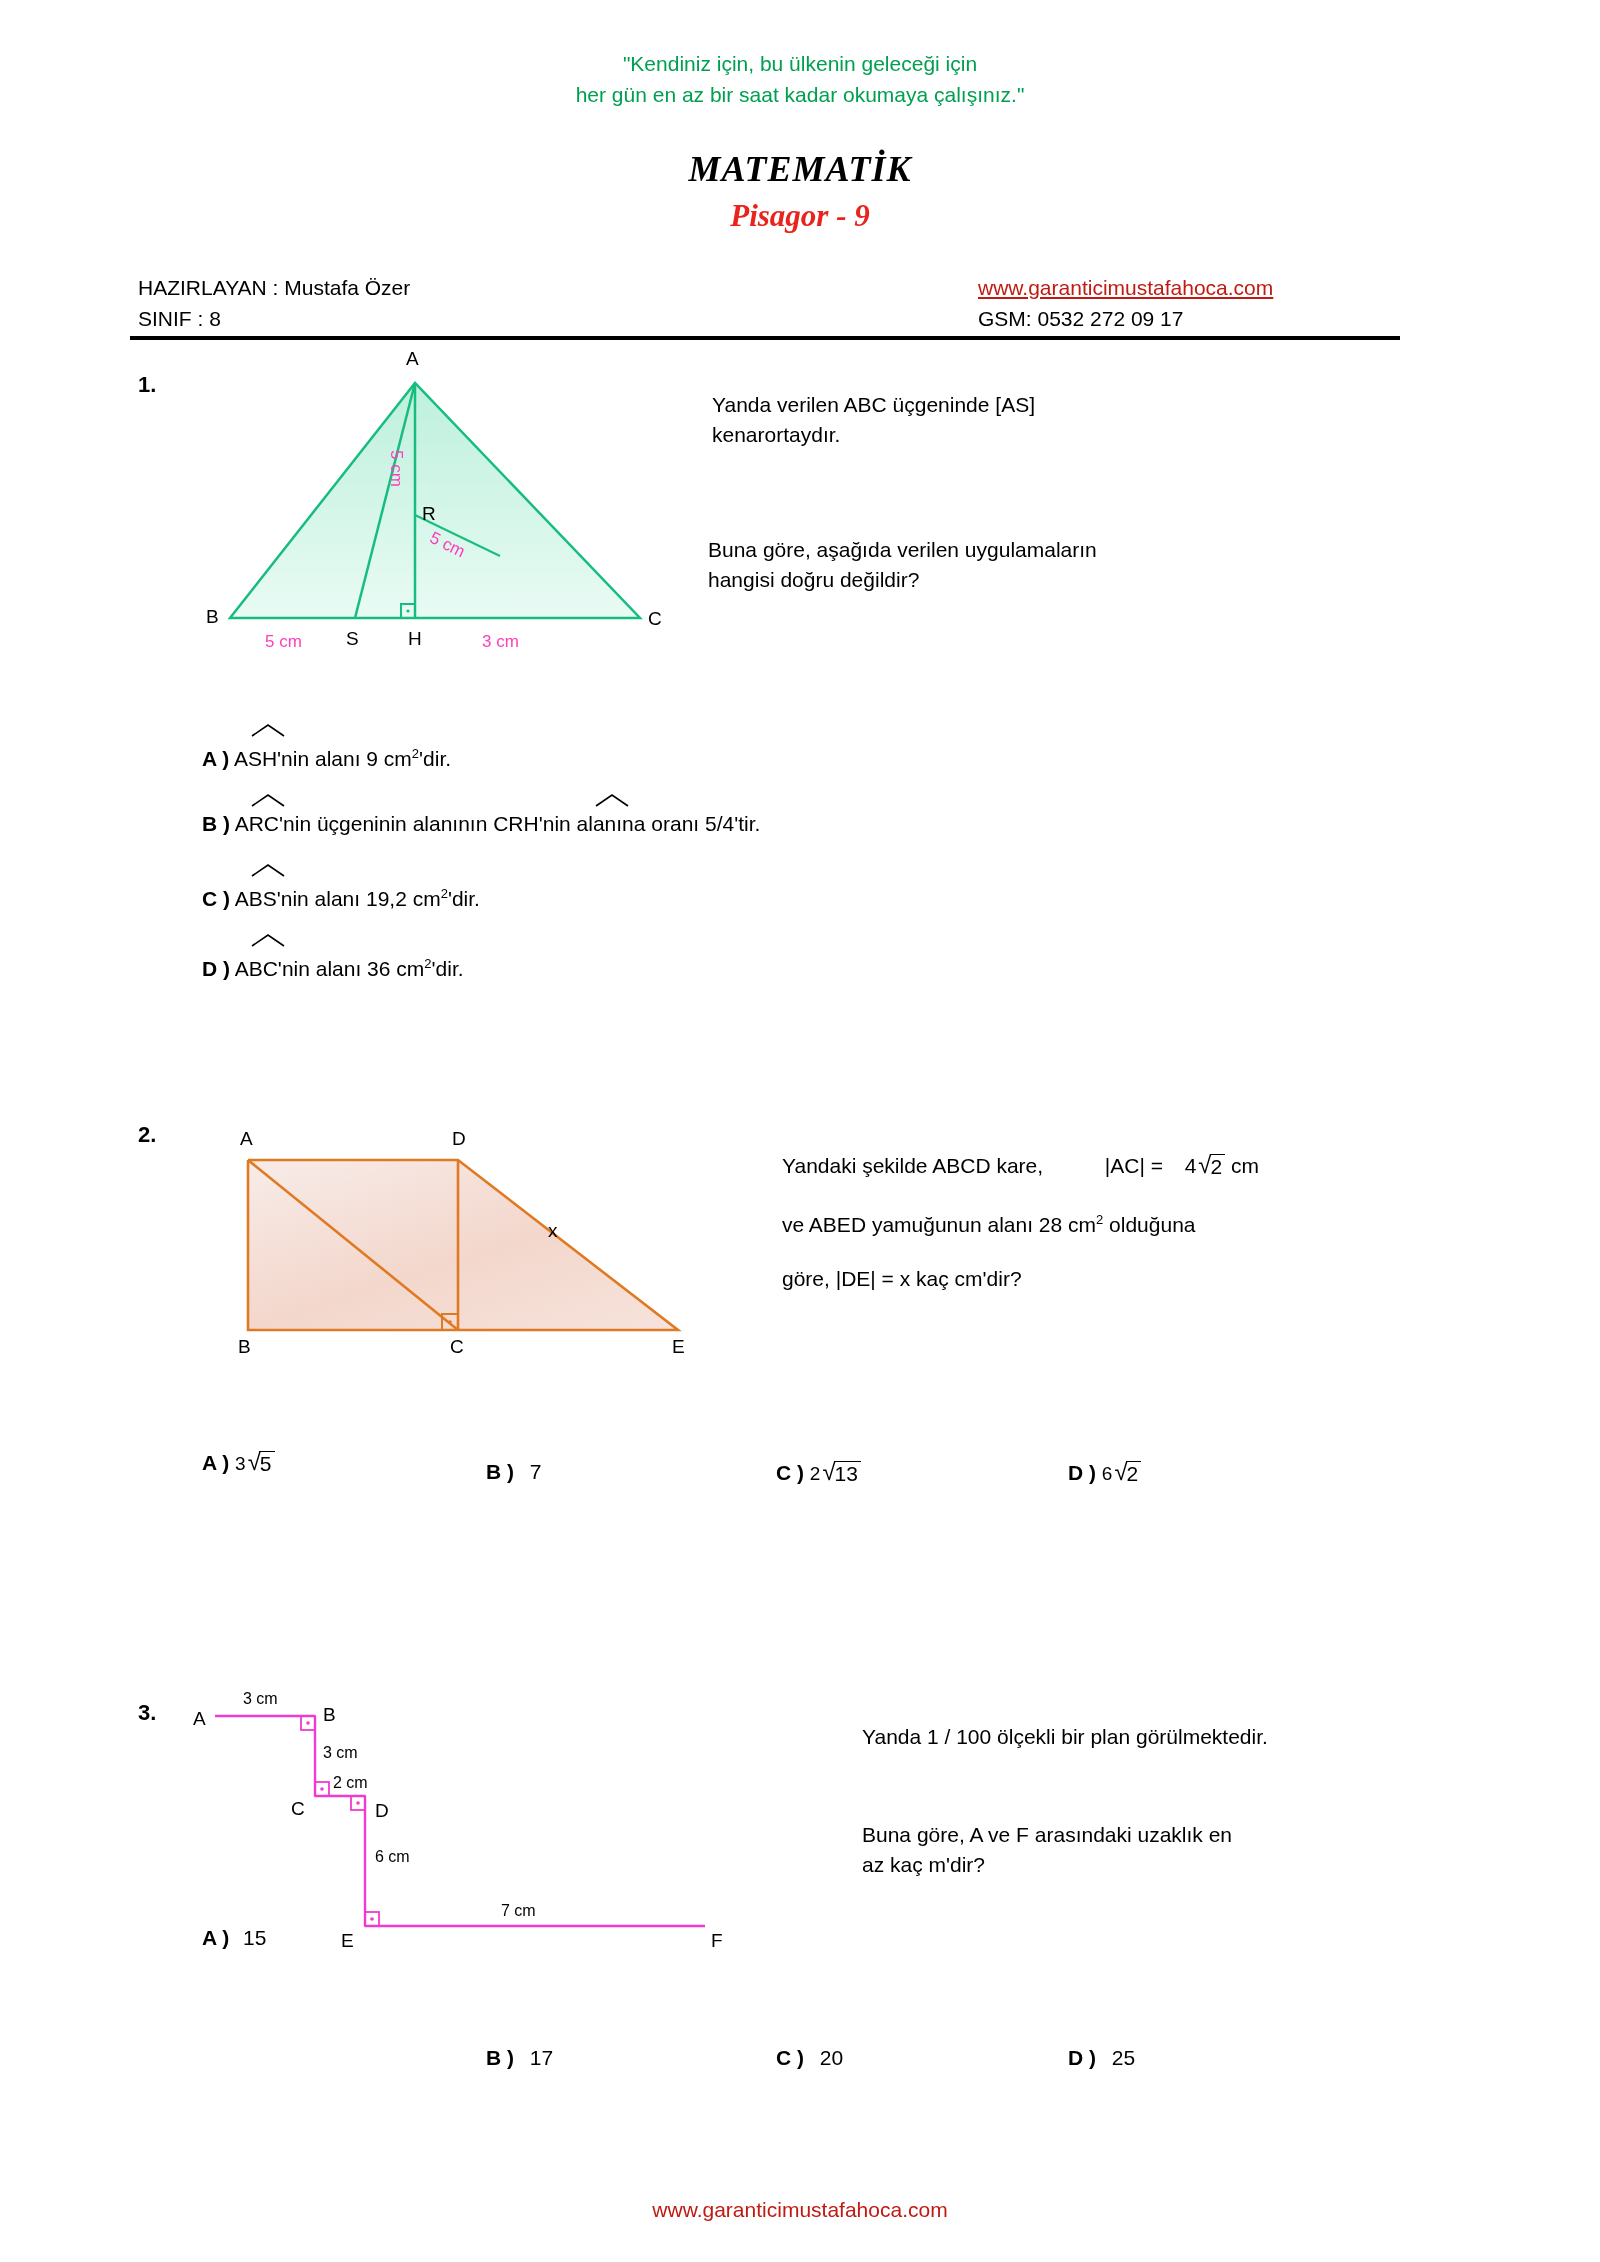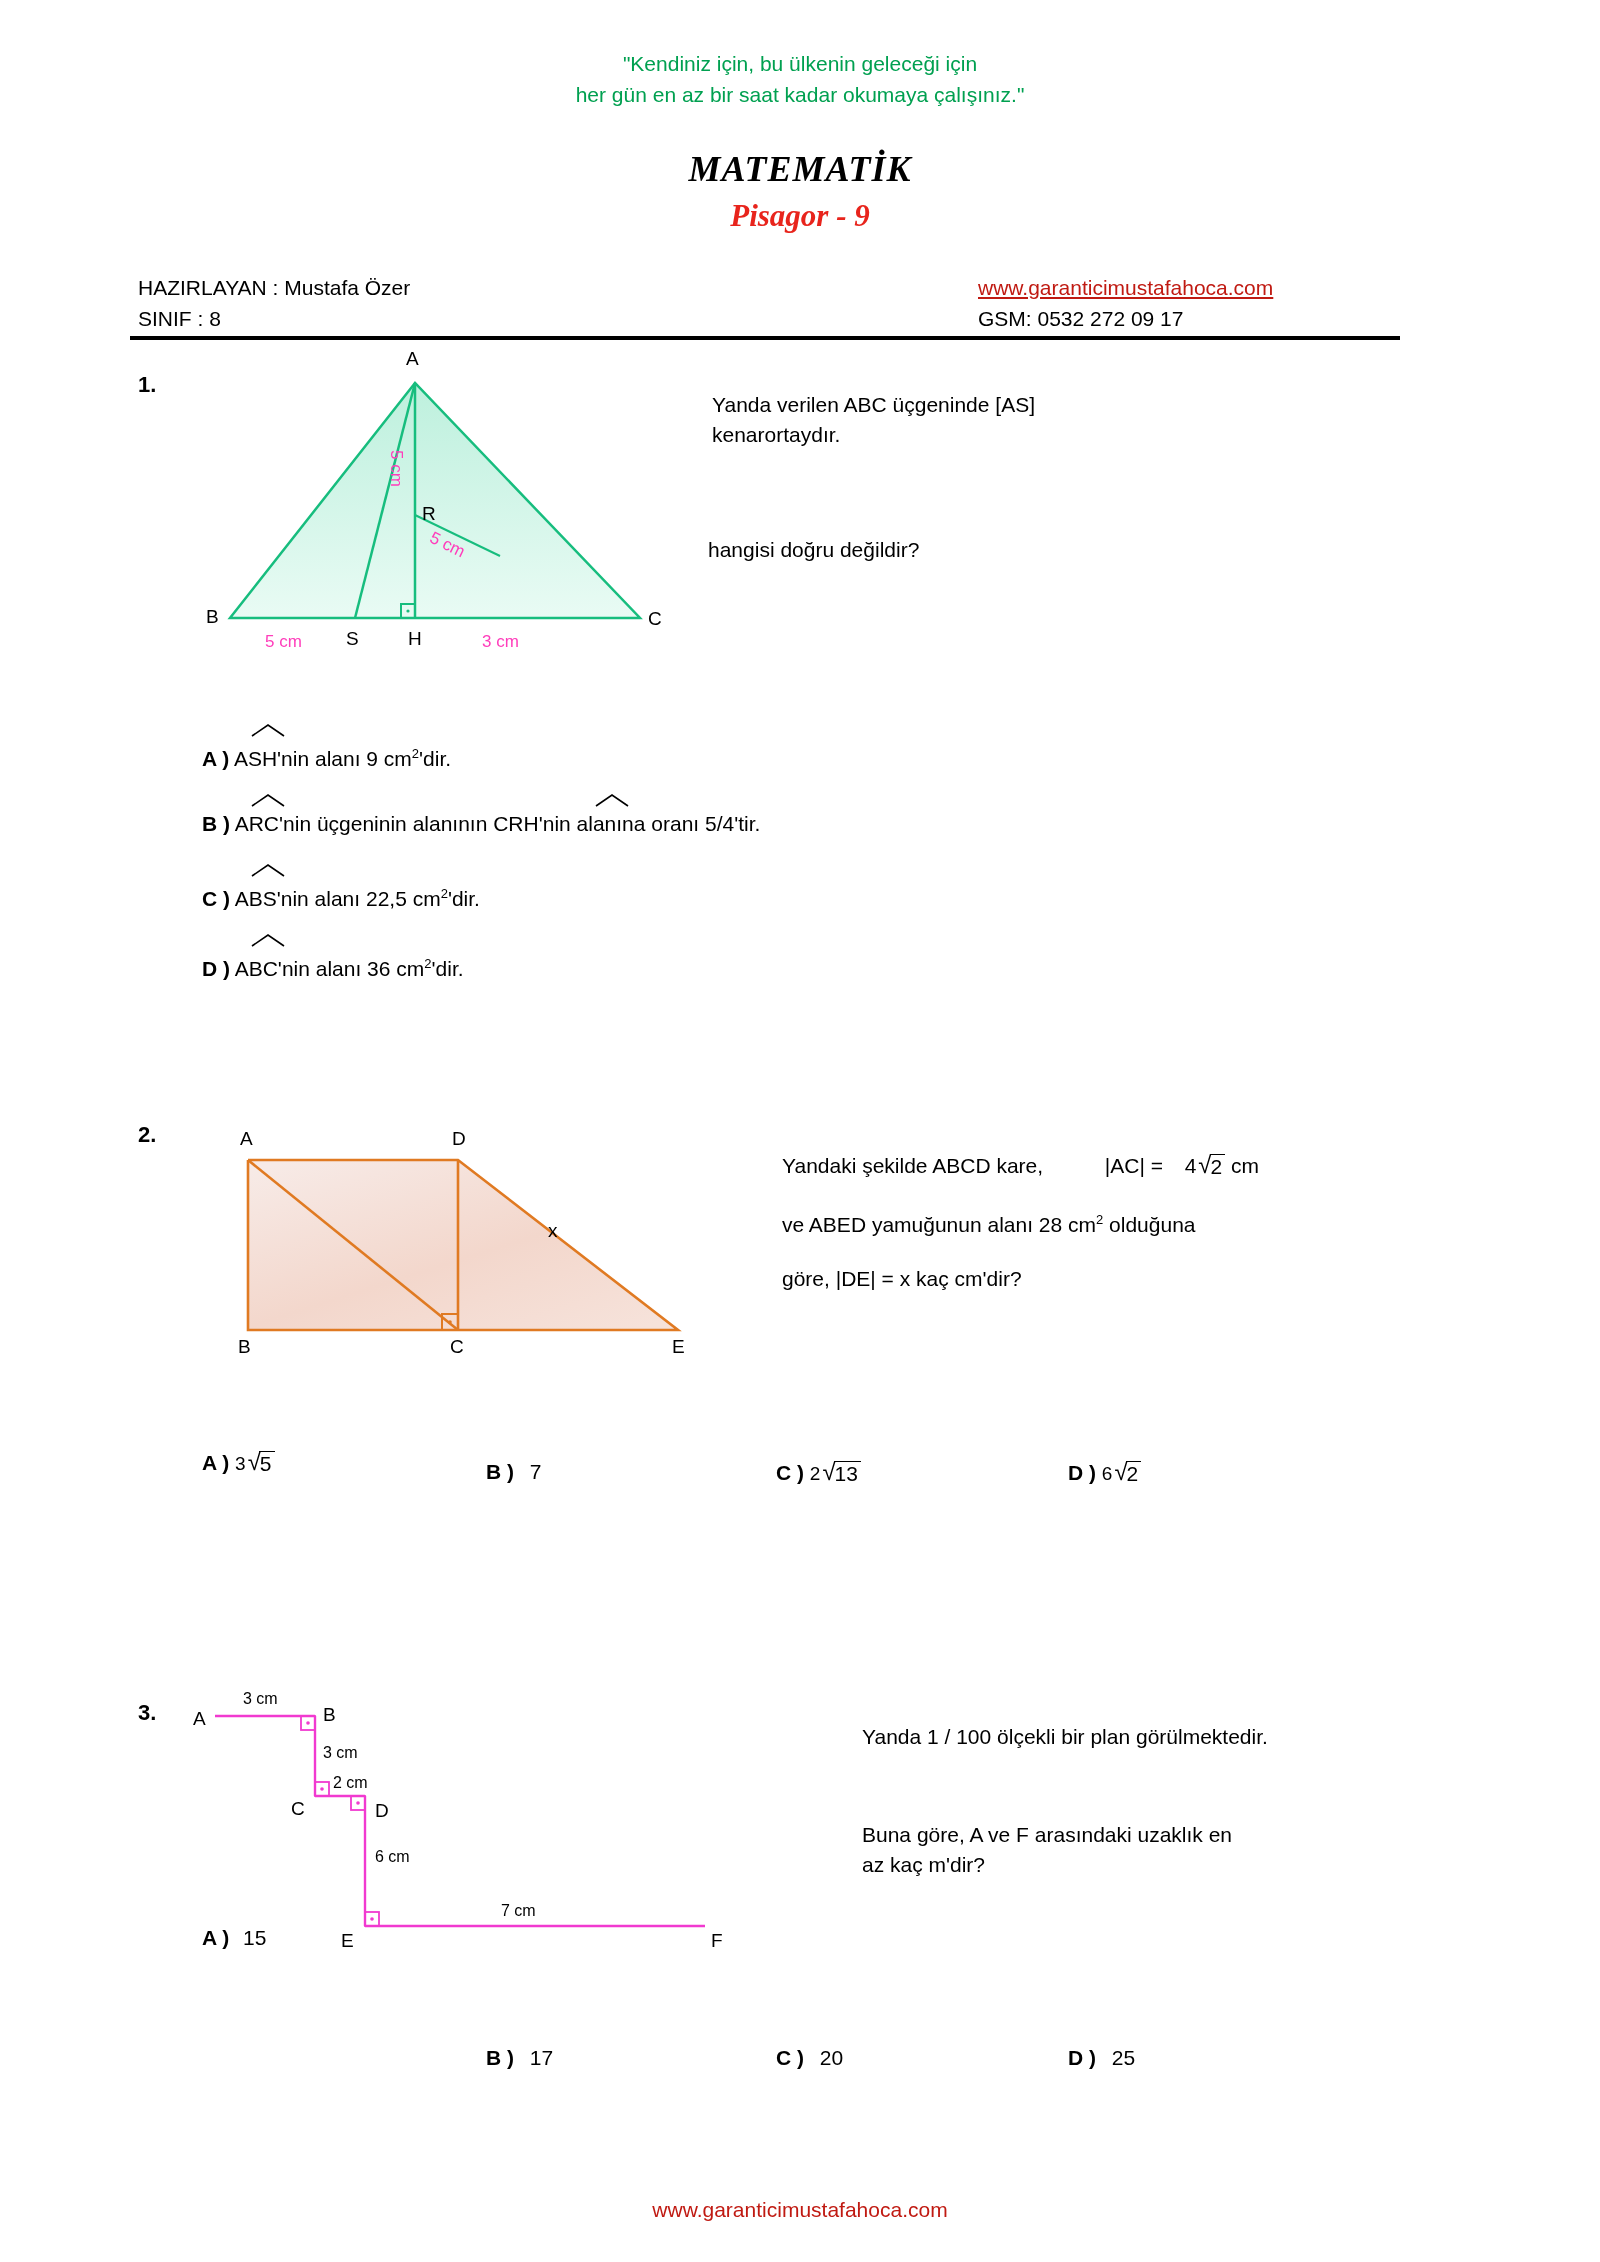--- a/index.html
+++ b/index.html
@@ -198,20 +198,21 @@
     <span class="lbl-pink" style="left:196px; top:90px; transform:rotate(90deg); transform-origin:left top;">5 cm</span>
     <span class="lbl-pink" style="left:225px; top:168px; transform:rotate(26deg); transform-origin:left top;">5 cm</span>
   </div>
 
   <div class="ptext" style="left:712px; top:372px; width:560px;margin-top:18px;">
     <div>Yanda verilen ABC üçgeninde [AS]</div>
     <div>kenarortaydır.</div>
   </div>
 
   <div class="ptext" style="left:708px; top:535px; width:560px;">
+    <div>Buna göre, aşağıda verilen uygulamaların</div>
     <div>hangisi doğru değildir?</div>
   </div>
 
   <div class="opt" style="left:202px; top:740px;">
     <svg width="40" height="16" style="position:absolute; left:46px; top:-18px;">
       <polyline points="4,14 20,3 36,14" fill="none" stroke="#000" stroke-width="1.6"></polyline>
     </svg>
     <b>A )</b>
     <span>ASH'nin alanı 9 cm</span><sup class="s2">2</sup><span>'dir.</span>
   </div>
@@ -225,21 +226,21 @@
     </svg>
     <b>B )</b>
     <span>ARC'nin üçgeninin alanının </span><span>CRH'nin alanına oranı 5/4'tir.</span>
   </div>
 
   <div class="opt" style="left:202px; top:880px;">
     <svg width="40" height="16" style="position:absolute; left:46px; top:-18px;">
       <polyline points="4,14 20,3 36,14" fill="none" stroke="#000" stroke-width="1.6"></polyline>
     </svg>
     <b>C )</b>
-    <span>ABS'nin alanı 22,5 cm</span><sup class="s2">2</sup><span>'dir.</span>
+    <span>ABS'nin alanı 19,2 cm</span><sup class="s2">2</sup><span>'dir.</span>
   </div>
 
   <div class="opt" style="left:202px; top:950px;">
     <svg width="40" height="16" style="position:absolute; left:46px; top:-18px;">
       <polyline points="4,14 20,3 36,14" fill="none" stroke="#000" stroke-width="1.6"></polyline>
     </svg>
     <b>D )</b>
     <span>ABC'nin alanı 36 cm</span><sup class="s2">2</sup><span>'dir.</span>
   </div>
 

